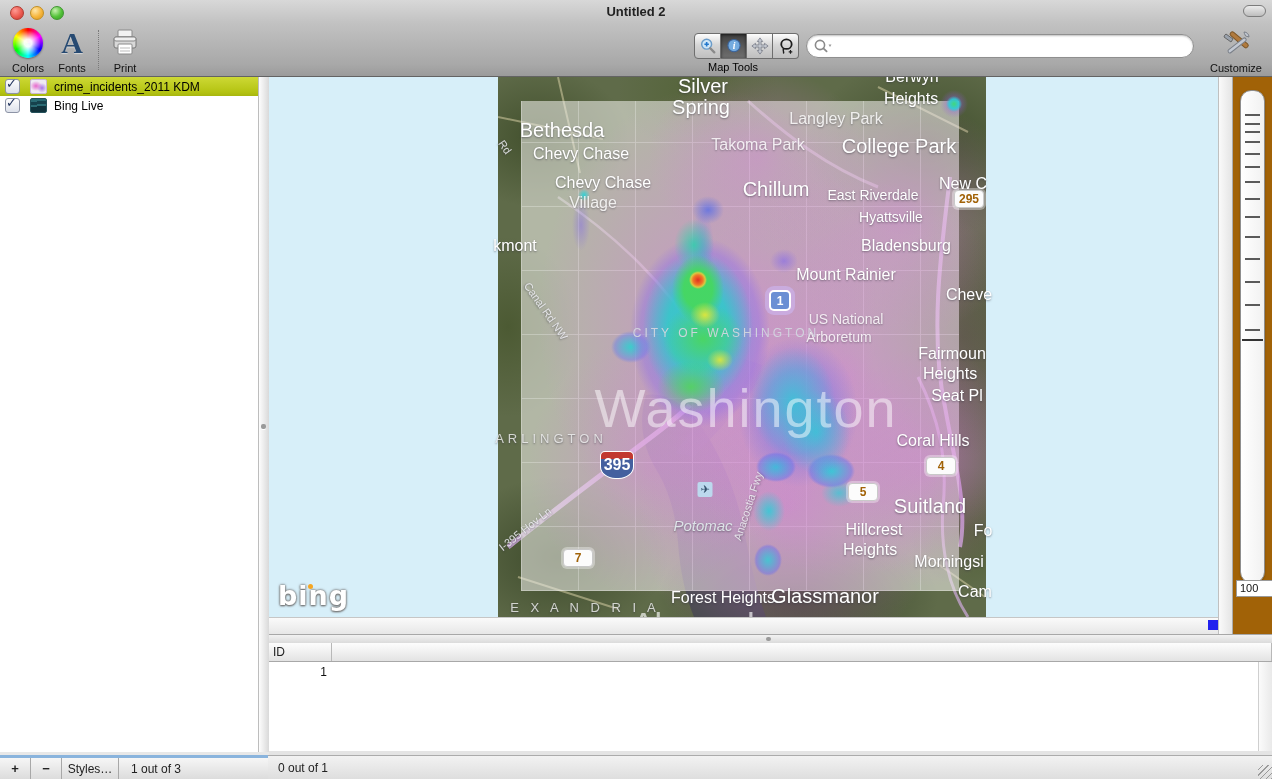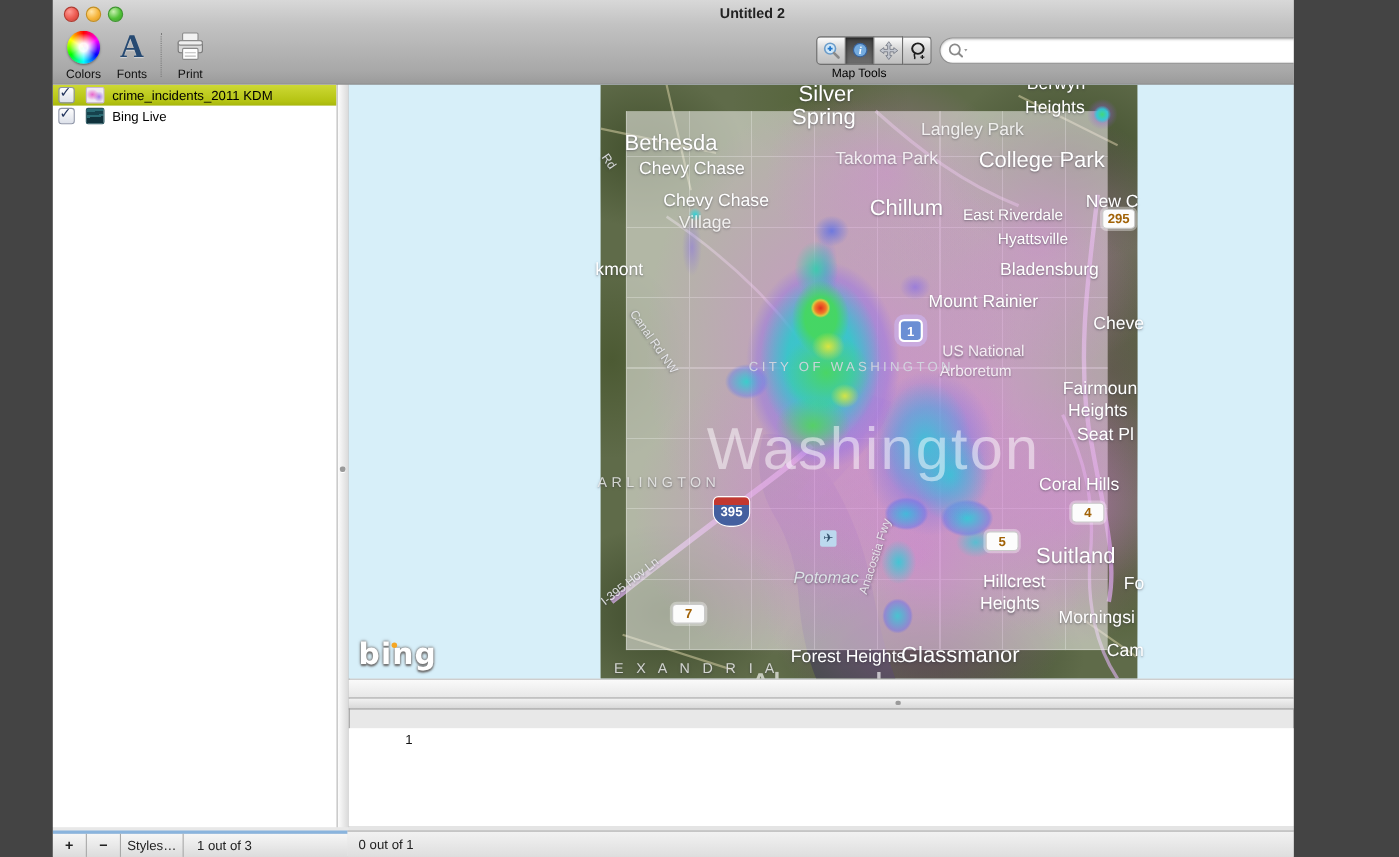--- a/index.html
+++ b/index.html
@@ -1,17 +1,17 @@
 <!DOCTYPE html>
 <html><head>
 <meta charset="utf-8">
 <style>
   html,body{margin:0;padding:0;background:#444;}
-  #app{position:relative;width:1128px;height:779px;background:#e8e8e8;overflow:hidden;
-       font-family:"Liberation Sans","DejaVu Sans",sans-serif;margin-left:48px;-webkit-font-smoothing:antialiased;}
+  #app{position:relative;width:1272px;height:779px;background:#e8e8e8;overflow:hidden;
+       font-family:"Liberation Sans","DejaVu Sans",sans-serif;-webkit-font-smoothing:antialiased;}
   .abs{position:absolute;}
 
   
   #header{left:0;top:0;width:1272px;height:76px;
     background:linear-gradient(#d8d8d8,#c2c2c2 30%,#a8a8a8 85%,#9b9b9b);
     border-bottom:1px solid #636363;}
   #title{left:0;top:4px;width:1272px;text-align:center;font-size:13px;color:#222;font-weight:bold;}
   .tl{top:6px;width:12px;height:12px;border-radius:50%;}
   #tl-close{left:10px;background:radial-gradient(circle at 35% 30%,#ff9a93,#ec5a50 55%,#c33a31);border:1px solid #b03a30;}
   #tl-min{left:30px;background:radial-gradient(circle at 35% 30%,#ffe6a8,#f6b53c 55%,#d8951f);border:1px solid #c28f23;}
@@ -131,21 +131,21 @@
   .wm{font-size:54px;letter-spacing:2px;color:rgba(255,255,255,.5);font-weight:normal;text-shadow:none;}
   .wm2{font-size:34px;color:rgba(255,255,255,.65);font-weight:normal;text-shadow:none;}
   
   .shield{position:absolute;transform:translateX(-50%);display:flex;align-items:center;justify-content:center;
     font-weight:bold;}
   .sh-box{width:28px;height:16px;background:#fcfcfc;border:1px solid #c9c9c9;border-radius:4px;
     color:#a16207;font-size:12px;box-shadow:0 0 0 2px rgba(255,255,255,.35);}
   .sh-us{width:18px;height:17px;background:#6b8fd4;border:2px solid #fff;border-radius:5px;color:#fff;
     font-size:12px;box-shadow:0 0 0 4px rgba(205,180,238,.65);}
   .sh-i{width:32px;height:26px;background:linear-gradient(#c23830 0 7px,#44609f 7px);border:1.5px solid #fff;
-    border-radius:5px 5px 45% 45%;color:#fff;font-size:12px;}
+    border-radius:5px 5px 45% 45%;color:#fff;font-size:16px;}
   .sh-air{width:15px;height:15px;background:#bcd9ee;border-radius:2px;color:#33506b;font-size:11px;font-weight:normal;}
   
   #binglogo{left:9px;top:503px;font-size:27px;font-weight:bold;letter-spacing:1px;color:#fff;
     text-shadow:0 0 3px #777,0 0 2px #888,0 1px 2px #666;font-family:"DejaVu Sans",sans-serif;}
   #bingdot{position:absolute;left:30px;top:4px;width:5px;height:5px;border-radius:50%;background:#f5a623;}
   
   #map-vsb{left:1218px;top:77px;width:14px;height:557px;background:linear-gradient(90deg,#fafafa,#e3e3e3);border-left:1px solid #c0c0c0;}
   #map-hsb{left:269px;top:617px;width:949px;height:17px;background:linear-gradient(#fafafa,#e6e6e6);border-top:1px solid #c6c6c6;}
   #hsb-thumb{left:1208px;top:620px;width:10px;height:10px;background:#2222ee;}
   
@@ -377,20 +377,24 @@
         <div class="tick" style="top: 190px;"></div>
         <div class="tick" style="top: 213px;"></div>
         <div class="tick" style="top: 238px;"></div>
         <div id="spos" style="top: 248px;"></div>
       </div>
     <div id="sval" class="abs">100</div>
   </div>
 
   <div id="hsplit" class="abs"></div>
   <div id="hsplit-dot" class="abs"></div>
+  <div id="thead" class="abs">
+      <div class="hcell" style="width: 63px;">ID</div>
+      <div class="hcell" style="flex: 1 1 0%;"></div>
+    </div>
   <div id="tbody" class="abs">
       <div class="tcell" style="left: 0px;">1</div>
     </div>
   <div id="tbl-vsb" class="abs"></div>
   <div id="tbl-bottom" class="abs"></div>
 
   <div id="sb-footer" class="abs">
     <div class="fbtn">+</div>
     <div class="fbtn">−</div>
     <div class="fbtn wide">Styles…</div>

